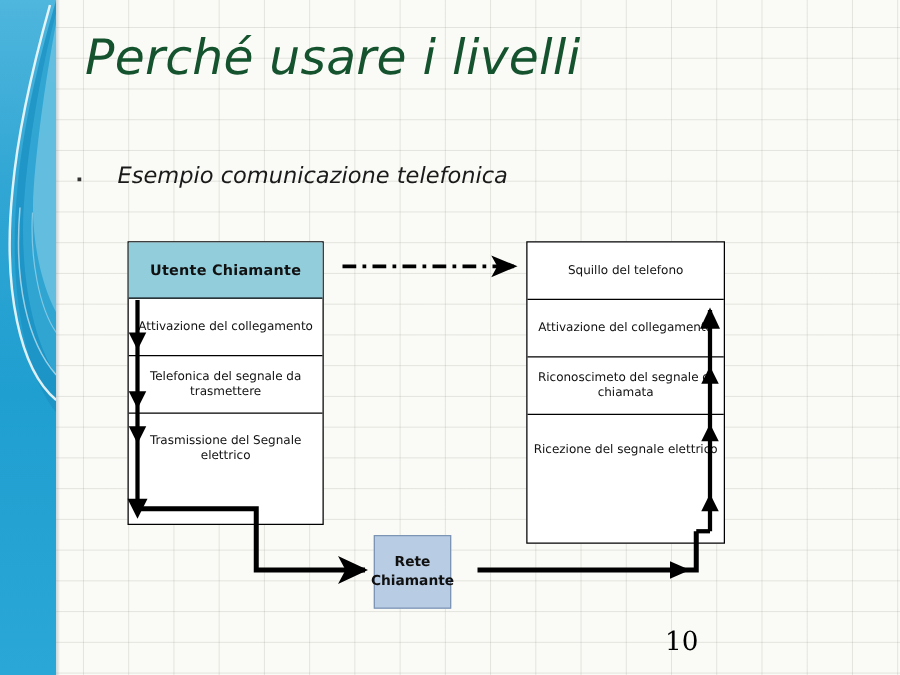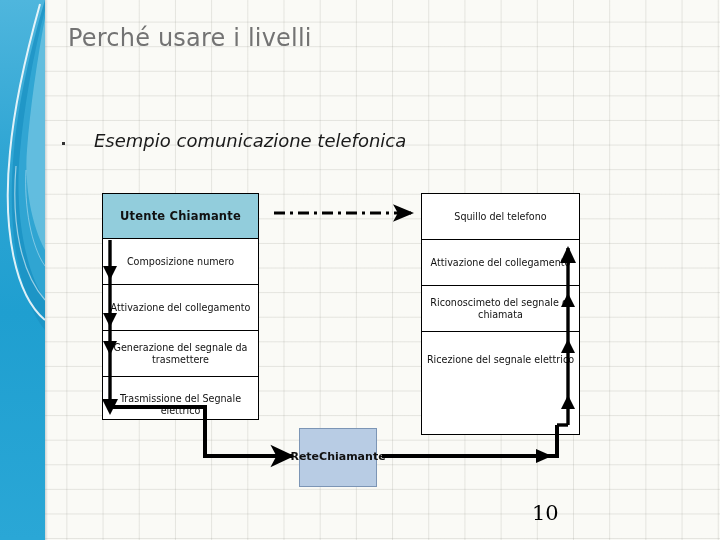--- a/index.html
+++ b/index.html
@@ -34,23 +34,24 @@
   }
   #sideband svg{position:absolute;left:0;top:0;}
   #bandedge{
     position:absolute;left:45px;top:0;width:3px;height:540px;
     background:linear-gradient(to right, rgba(120,140,150,.35), rgba(255,255,255,0));
   }
 
   
   #title{
     position:absolute;left:68px;top:24px;width:560px;
-    font-size:24px;color:#737373;letter-spacing:.2px;
+    font-size:39px;color:#14532d;letter-spacing:.2px;
     font-family:"DejaVu Sans", sans-serif;font-weight:400;
     white-space:nowrap;
+    font-style:italic;
   }
   
   #bullet-row{
     position:absolute;left:62px;top:130px;width:560px;height:26px;font-style:italic;
   }
   #bullet-dot{
     position:absolute;left:0;top:12px;width:3px;height:3px;background:#333;
   }
   #bullet-text{
     position:absolute;left:32px;top:0;font-size:18px;color:#1A1A1A;white-space:nowrap;
@@ -67,23 +68,23 @@
     box-sizing:border-box;width:100%;border-bottom:1.6px solid #000;
     display:flex;align-items:center;justify-content:center;text-align:center;
     font-size:9.6px;color:#111;line-height:1.22;padding:0 4px;
   }
   .cell:last-child{border-bottom:none;}
 
   #left-col{left:102px;top:193px;width:157px;height:227px;}
   #right-col{left:421px;top:193px;width:159px;height:242px;}
 
   #rete-box{
-    position:absolute;left:299px;top:428px;width:78px;height:59px;
+    position:absolute;left:299px;top:428px;width:62px;height:59px;
     box-sizing:border-box;background:#B8CCE4;border:1.4px solid #7C95B5;
-    display:flex;flex-direction:row;align-items:center;justify-content:center;
+    display:flex;flex-direction:column;align-items:center;justify-content:center;
     font-weight:bold;font-size:11px;color:#111;line-height:1.35;text-align:center;
   }
 
   #arrows{position:absolute;left:0;top:0;width:720px;height:540px;pointer-events:none;}
 
   #pagenum{
     position:absolute;left:532px;top:501px;font-size:21px;color:#000000;
     font-family:"DejaVu Serif", serif;
   }
 </style>
@@ -109,23 +110,22 @@
 
   <div id="title">Perché usare i livelli</div>
 
   <div id="bullet-row">
     <div id="bullet-dot"></div>
     <div id="bullet-text">Esempio comunicazione telefonica</div>
   </div>
 
   <div id="left-col" class="table-col">
     <div class="hdr" style="height:45px">Utente Chiamante</div>
-    <div class="cell" style="height:46px">Composizione numero</div>
     <div class="cell" style="height:46px">Attivazione del collegamento</div>
-    <div class="cell" style="height:46px">Generazione del segnale da trasmettere</div>
+    <div class="cell" style="height:46px">Telefonica del segnale da trasmettere</div>
     <div class="cell" style="height:55px">Trasmissione del Segnale elettrico</div>
   </div>
 
   <div id="right-col" class="table-col">
     <div class="cell" style="height:46px">Squillo del telefono</div>
     <div class="cell" style="height:46px">Attivazione del collegamento</div>
     <div class="cell" style="height:46px">Riconoscimeto del segnale di chiamata</div>
     <div class="cell" style="height:55px">Ricezione del segnale elettrico</div>
   </div>
 

